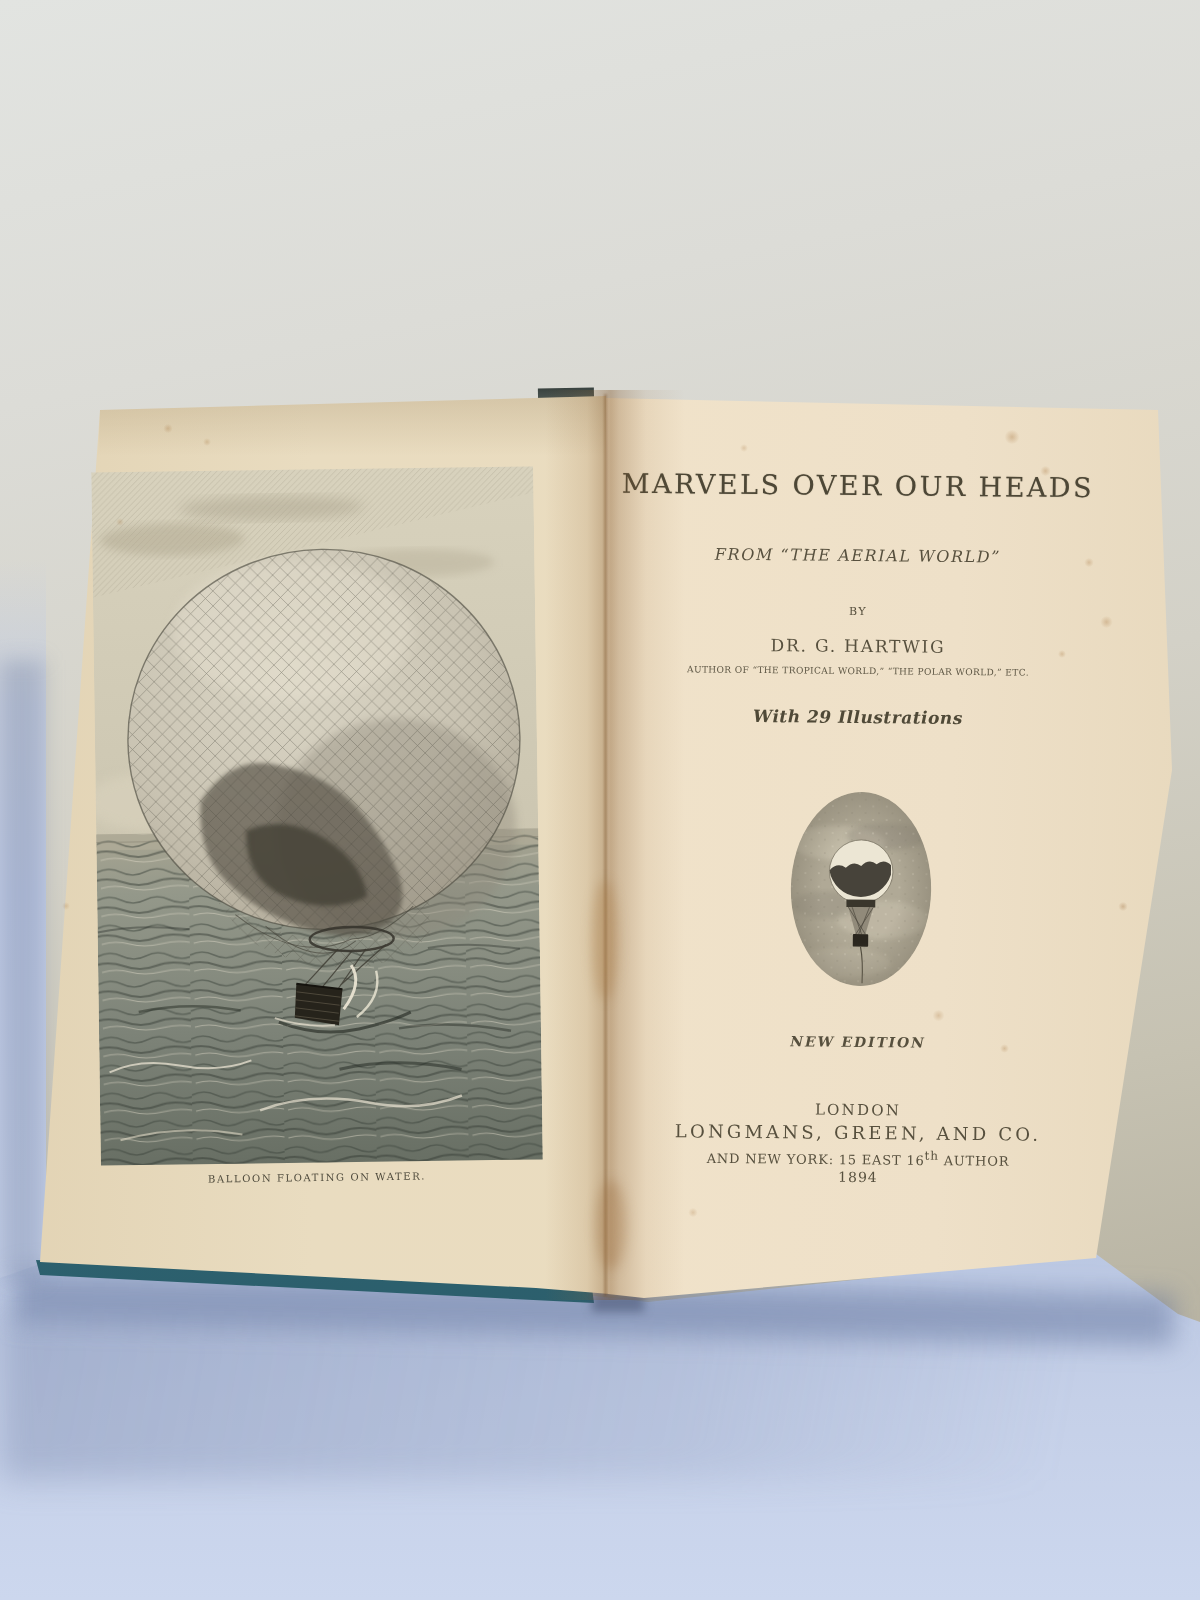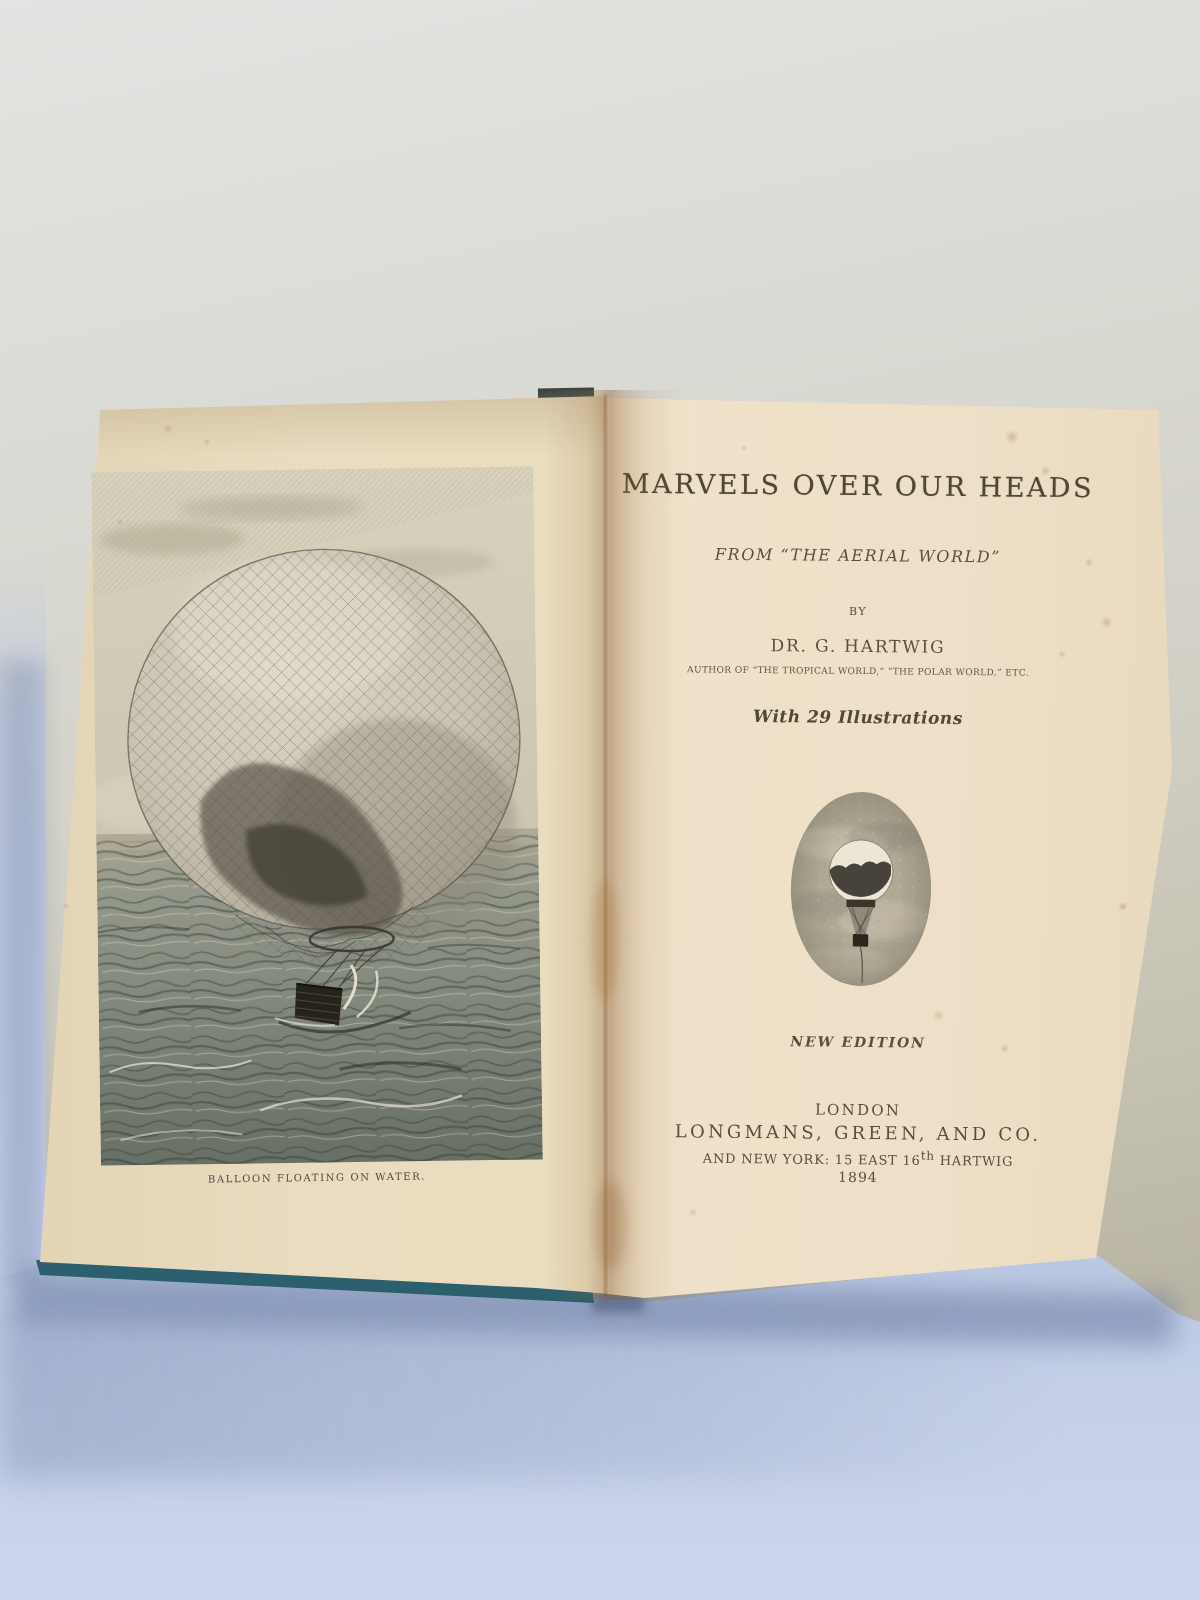--- a/index.html
+++ b/index.html
@@ -252,21 +252,21 @@
       <path d="M62 122 L80 150 M88 122 L70 150 M66 122 L76 150 M84 122 L73 150" stroke="#4a463c" stroke-width="0.7" fill="none"></path>
       <rect x="67" y="150" width="16" height="13" rx="1" fill="#2a261e"></rect>
       <path d="M75 163 q3 14 2 38" stroke="#4f4a3c" stroke-width="1.2" fill="none"></path>
     </g>
     <ellipse cx="75" cy="103" rx="73" ry="101" fill="url(#vg)"></ellipse>
   </svg>
 
   <div class="abs rp t-edition">NEW EDITION</div>
   <div class="abs rp t-city">LONDON</div>
   <div class="abs rp t-pub">LONGMANS, GREEN, AND CO.</div>
-  <div class="abs rp t-addr"><span>AND NEW YORK: 15 EAST 16</span><sup>th</sup><span> HARTWIG</span></div>
+  <div class="abs rp t-addr"><span>AND NEW YORK: 15 EAST 16</span><sup>th</sup><span> AUTHOR</span></div>
   <div class="abs rp t-year">1894</div>
 
   <div class="abs gutter-shade"></div>
   <div class="abs crease"></div>
   <div class="abs gutter-stain1"></div>
   <div class="abs gutter-stain2"></div>
 
   <div class="abs fox" style="left:1004px;top:430px;width:16px;height:14px;background:radial-gradient(circle,rgba(165,115,60,.35),rgba(165,115,60,0) 70%);"></div>
   <div class="abs fox" style="left:1040px;top:466px;width:11px;height:10px;background:radial-gradient(circle,rgba(165,115,60,.32),rgba(165,115,60,0) 70%);"></div>
   <div class="abs fox" style="left:1084px;top:558px;width:10px;height:9px;background:radial-gradient(circle,rgba(165,115,60,.3),rgba(165,115,60,0) 70%);"></div>

